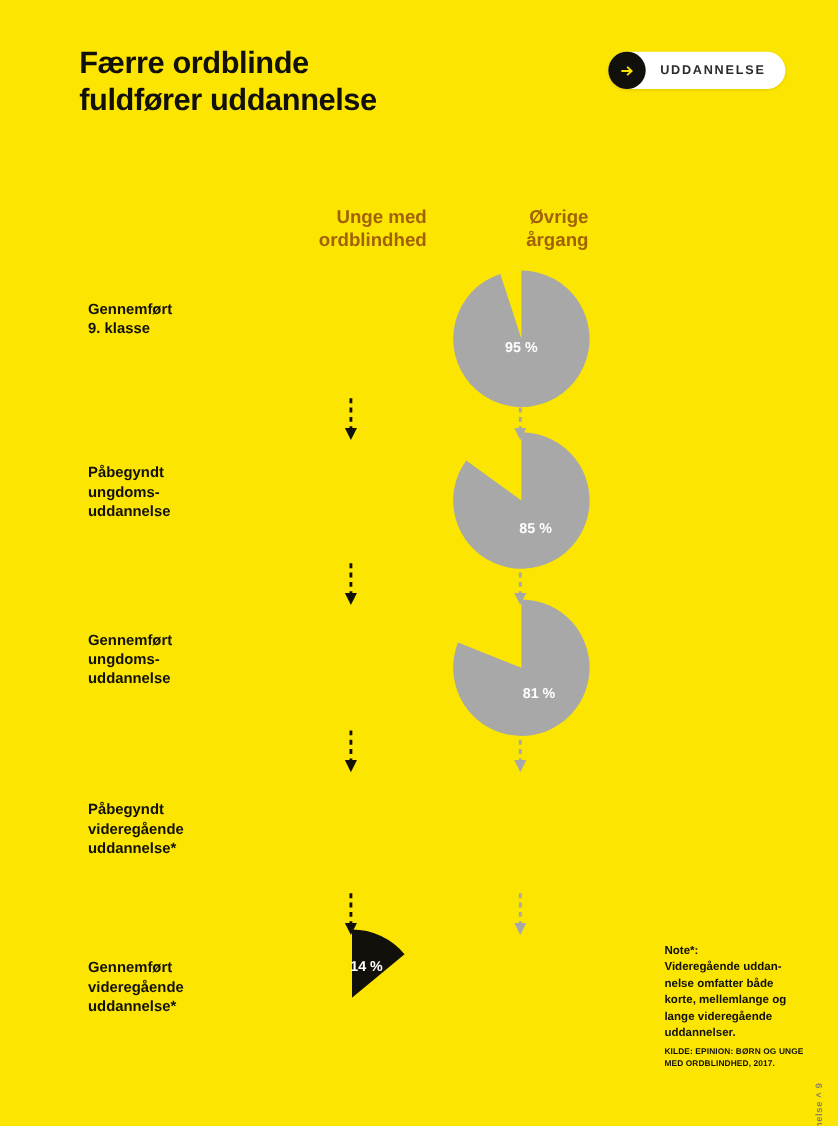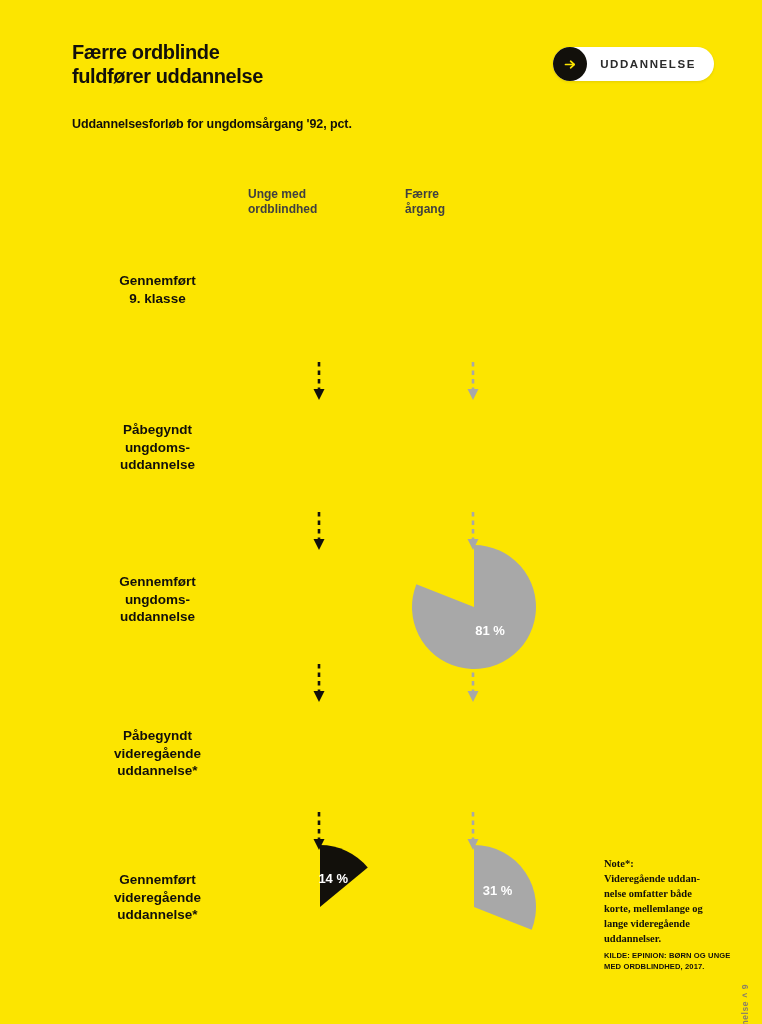--- a/index.html
+++ b/index.html
@@ -18,21 +18,21 @@
   .page {
     position: absolute;
     inset: 0;
   }
 
   
   .title {
     position: absolute;
     left: 72px;
     top: 40px;
-    font-size: 20px;
+    font-size: 28px;
     font-weight: bold;
     line-height: 1.22;
     letter-spacing: -0.4px;
     color: #12100B;
     white-space: pre-line;
   }
   .subtitle {
     position: absolute;
     left: 72px;
     top: 117px;
@@ -69,43 +69,43 @@
     font-size: 11.5px;
     font-weight: bold;
     letter-spacing: 1.6px;
     color: #2B2B2B;
     margin-left: 13px;
   }
 
   
   .col-head {
     position: absolute;
-    font-size: 12px;
+    font-size: 17px;
     font-weight: bold;
     line-height: 1.25;
-    text-align: left;
-    color: #404040;
+    text-align: right;
+    color: #a16207;
     white-space: pre-line;
   }
   .col-head-a { left: 248px; top: 187px; width: 140px; }
   .col-head-b { left: 405px; top: 187px; width: 130px; }
 
   
   .rows { position: absolute; left: 0; top: 0; width: 762px; }
   .row {
     position: absolute;
     left: 0;
     width: 762px;
     height: 150px;
   }
   .row-label {
     position: absolute;
     left: 80px;
     width: 155px;
-    text-align: center;
+    text-align: left;
     font-size: 13.5px;
     font-weight: bold;
     line-height: 1.3;
     color: #12100B;
     white-space: pre-line;
   }
   .pie-wrap {
     position: absolute;
     width: 124px;
     height: 124px;
@@ -126,21 +126,20 @@
   .note {
     position: absolute;
     left: 604px;
     top: 857px;
     width: 122px;
     font-size: 10.5px;
     font-weight: bold;
     line-height: 1.42;
     color: #12100B;
     white-space: pre-line;
-    font-family: Liberation Serif, serif;
   }
   .source {
     position: absolute;
     left: 604px;
     top: 950px;
     width: 132px;
     font-size: 7.6px;
     font-weight: bold;
     line-height: 1.5;
     letter-spacing: 0.1px;
@@ -169,46 +168,57 @@
     color: #8A8067;
   }
 </style>
 </head>
 <body>
 
 <div class="page">
 
   <div class="title">Færre ordblinde
 fuldfører uddannelse</div>
-  <div class="subtitle">Uddannelsesforløb for ungdomsårgang '92, pct.</div>
 
   <div class="badge">
     <span class="badge-circle">
       <svg width="17" height="17" viewBox="0 0 17 17" aria-hidden="true">
         <path d="M3.5 8.5 H12" stroke="#FCE500" stroke-width="1.7" fill="none" stroke-linecap="round"></path>
         <path d="M8.6 5.2 L12.2 8.5 L8.6 11.8" stroke="#FCE500" stroke-width="1.7" fill="none" stroke-linecap="round" stroke-linejoin="round"></path>
       </svg>
     </span>
     <span class="badge-label">UDDANNELSE</span>
   </div>
 
   <div class="col-head col-head-a">Unge med
 ordblindhed</div>
-  <div class="col-head col-head-b">Færre
+  <div class="col-head col-head-b">Øvrige
 årgang</div>
 
   <div class="rows" id="rows">
       <div class="row" style="top: 246px;">
         <div class="row-label" style="top: 26px;">Gennemført
 9. klasse</div>
+        <div class="pie-wrap pie-b">
+          <svg class="pie-svg" viewBox="0 0 124 124">
+            <path d="M 62 62 L 62 0 A 62 62 0 1 1 42.841 3.034 Z" fill="#A8A8A8"></path>
+            <text class="pie-label" x="62.0" y="74.0" text-anchor="middle">95 %</text>
+          </svg>
+        </div>
       </div>
       <div class="row" style="top: 393px;">
         <div class="row-label" style="top: 28px;">Påbegyndt
 ungdoms-
 uddannelse</div>
+        <div class="pie-wrap pie-b">
+          <svg class="pie-svg" viewBox="0 0 124 124">
+            <path d="M 62 62 L 62 0 A 62 62 0 1 1 11.841 25.557 Z" fill="#A8A8A8"></path>
+            <text class="pie-label" x="74.9" y="91.4" text-anchor="middle">85 %</text>
+          </svg>
+        </div>
       </div>
       <div class="row" style="top: 545px;">
         <div class="row-label" style="top: 28px;">Gennemført
 ungdoms-
 uddannelse</div>
         <div class="pie-wrap pie-b">
           <svg class="pie-svg" viewBox="0 0 124 124">
             <path d="M 62 62 L 62 0 A 62 62 0 1 1 4.354 39.176 Z" fill="#A8A8A8"></path>
             <text class="pie-label" x="78.0" y="89.6" text-anchor="middle">81 %</text>
           </svg>
@@ -220,26 +230,20 @@
 uddannelse*</div>
       </div>
       <div class="row" style="top: 845px;">
         <div class="row-label" style="top: 26px;">Gennemført
 videregående
 uddannelse*</div>
         <div class="pie-wrap pie-a">
           <svg class="pie-svg" viewBox="0 0 124 124">
             <path d="M 62 62 L 62 0 A 62 62 0 0 1 109.772 22.480 Z" fill="#12100B"></path>
             <text class="pie-label" x="75.2" y="38.0" text-anchor="middle">14 %</text>
-          </svg>
-        </div>
-        <div class="pie-wrap pie-b">
-          <svg class="pie-svg" viewBox="0 0 124 124">
-            <path d="M 62 62 L 62 0 A 62 62 0 0 1 119.646 84.824 Z" fill="#A8A8A8"></path>
-            <text class="pie-label" x="85.6" y="50.0" text-anchor="middle">31 %</text>
           </svg>
         </div>
       </div>
     </div>
 
   <div class="note">Note*:
 Videregående uddan-
 nelse omfatter både
 korte, mellemlange og
 lange videregående

